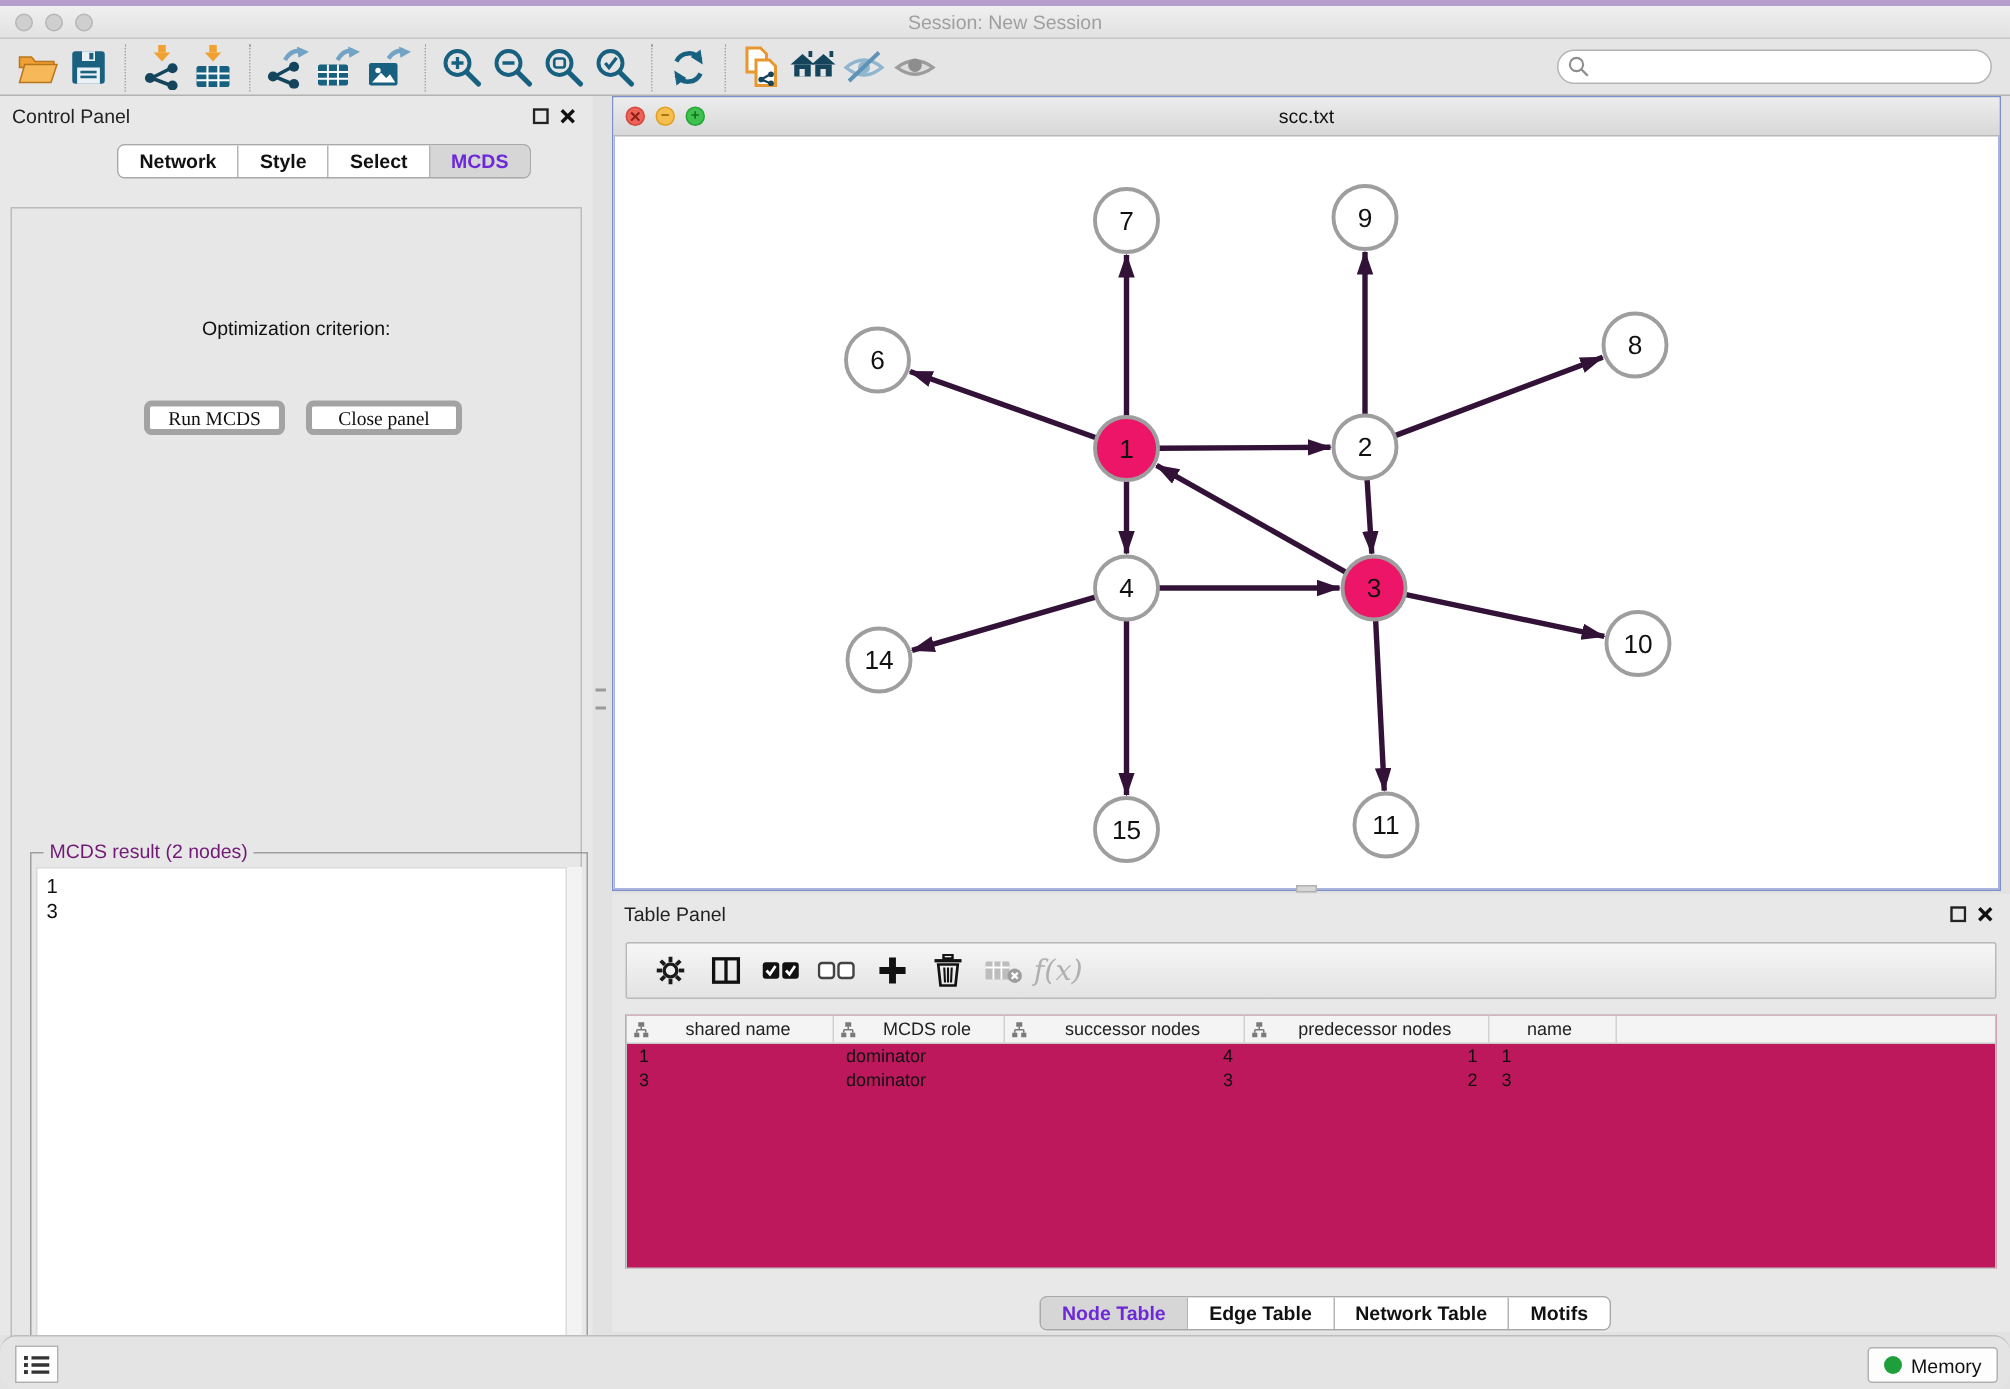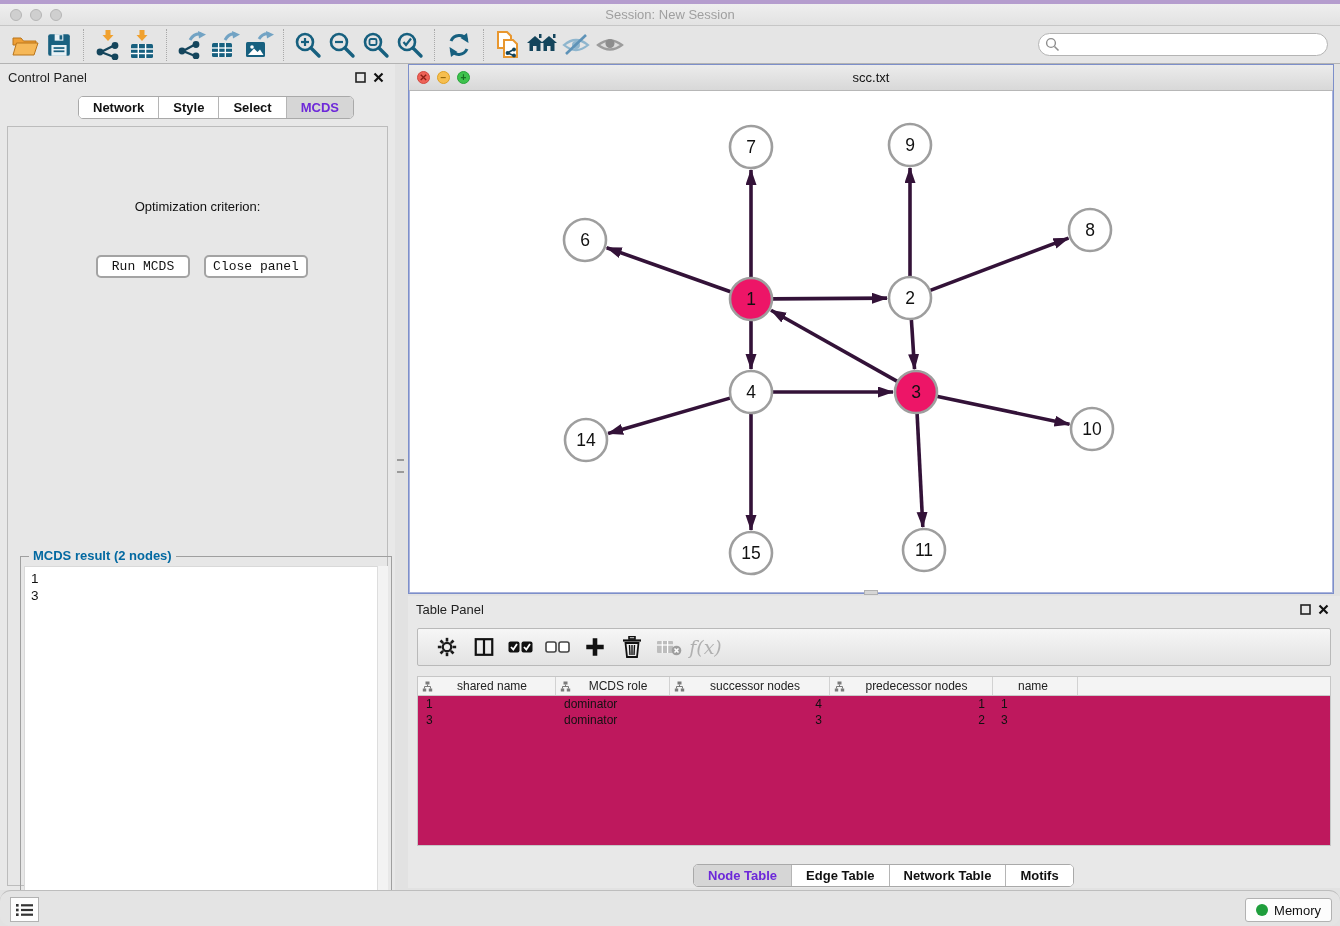--- a/index.html
+++ b/index.html
@@ -30,34 +30,34 @@
   .ph-btn { width:18px; height:18px; display:flex; align-items:center; justify-content:center; }
 
   
   #control-panel { left:0; top:64px; width:395px; height:826px; background:#e8e8e8; }
   #cp-tabs { position:absolute; left:78px; top:32px; height:23px; display:flex;
     border:1px solid #a9a9a9; border-radius:5px; overflow:hidden; background:#fff; }
   .seg { padding:0 14px; font-size:13px; font-weight:bold; color:#111; line-height:21px;
     background:#fff; border-left:1px solid #b5b5b5; white-space:nowrap; }
   .seg:first-child { border-left:none; }
   .seg.seg-active { background:#d6d6d6; color:#6d28d9; }
-  #cp-content { position:absolute; left:7px; top:62px; width:381px; height:760px;
+  #cp-content { position:absolute; left:7px; top:74px; width:381px; height:760px;
     background:#e7e7e7; border:1px solid #bcbcbc; }
   #opt-label { position:absolute; left:0; top:72px; width:100%; text-align:center; font-size:13px; color:#111; }
   #criterion-select { position:absolute; left:38px; top:94px; width:310px; height:23px; background:#fff;
     border:1px solid #ababab; border-radius:5px; font-size:13px; display:flex; align-items:center; padding:0 8px; color:#111; }
   #criterion-select .sel-text { flex:1; }
-  .cp-button { position:absolute; top:128px; height:23px; background:#fff; border:2px solid #a3a3a3;
+  .cp-button { position:absolute; top:128px; height:23px; background:#fff; border:4px solid #a3a3a3;
     border-radius:5px; font-size:13px; color:#111; display:flex; align-items:center; justify-content:center;
-    font-family:Liberation Mono, monospace; }
+    font-family:Liberation Serif, serif; }
   #run-btn { left:88px; width:94px; }
   #closep-btn { left:196px; width:104px; }
   #result-group { position:absolute; left:12px; top:429px; width:372px; height:380px;
     border:1px solid #9f9f9f; }
-  #result-legend { position:absolute; left:8px; top:-9px; background:#e7e7e7; padding:0 4px; font-size:13px; color:#0369a1;font-weight:bold; }
+  #result-legend { position:absolute; left:8px; top:-9px; background:#e7e7e7; padding:0 4px; font-size:13px; color:#701a75; }
   #result-text { position:absolute; left:3px; top:9px; width:364px; height:366px; background:#fff;
     border:1px solid #d9d9d9; font-size:13.5px; line-height:17px; padding:3px 0 0 6px; white-space:pre; color:#111; }
   #result-scroll { position:absolute; right:3px; top:9px; width:11px; height:366px;
     background:#f3f3f3; border-left:1px solid #ddd; }
 
   
   #v-split-handle { left:397px; top:459px; width:7px; height:14px;
     border-top:2px solid #9a9a9a; border-bottom:2px solid #9a9a9a; }
   #h-split-handle { left:864px; top:590px; width:14px; height:5px; background:#d6d6d6; border:1px solid #b2b2b2; }
 

